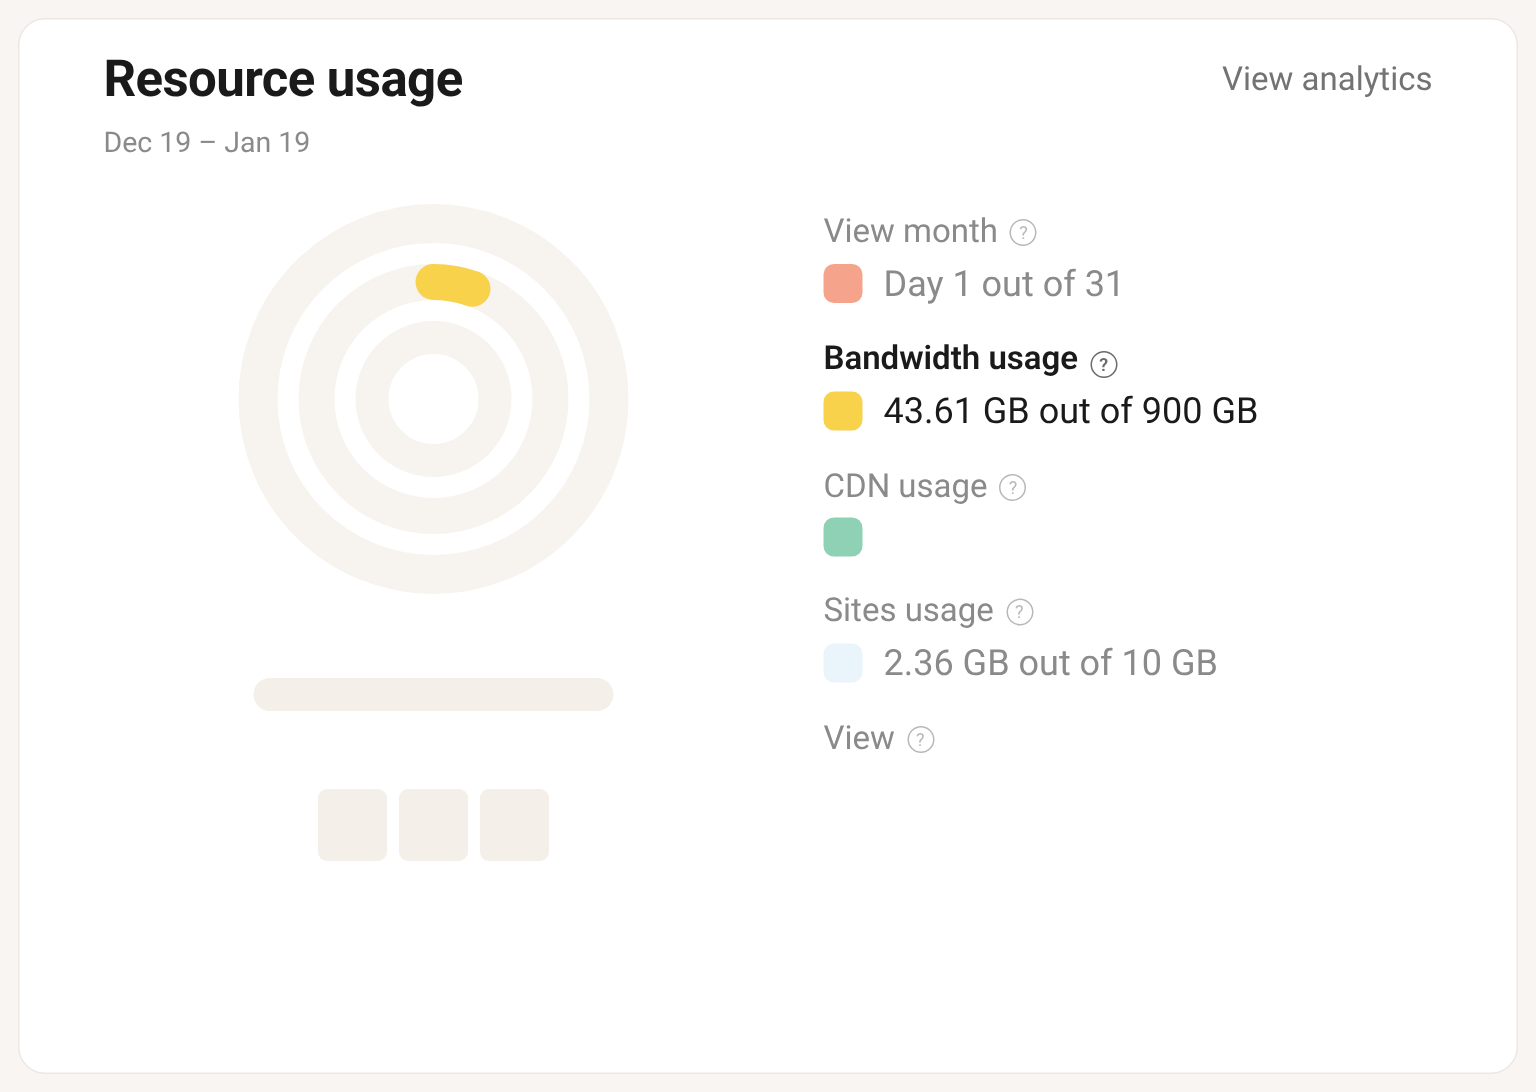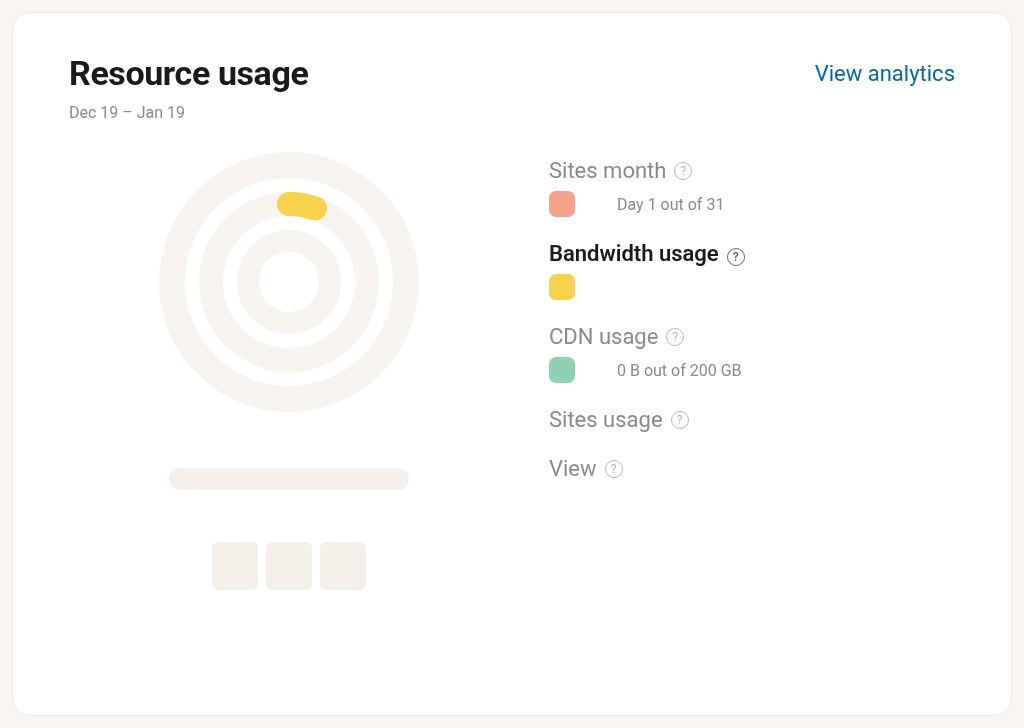--- a/index.html
+++ b/index.html
@@ -9,43 +9,43 @@
     width: 1024px;
     height: 728px;
     padding: 12px;
   }
   .card {
     background: #ffffff;
     border: 1px solid #eee7e1;
     border-radius: 18px;
     width: 100%;
     height: 100%;
-    padding: 40px 56px 40px 56px;
+    padding: 20px 56px 40px 56px;
     position: relative;
   }
   .header-row {
     display: flex;
     justify-content: space-between;
     align-items: center;
     margin-bottom: 10px;
   }
   .title {
     font-size: 34px;
     font-weight: 700;
     color: #1a1a1a;
     letter-spacing: -0.4px;
   }
   .view-analytics {
     font-size: 22px;
-    color: #0369a1;
+    color: #737373;
     cursor: pointer;
     font-weight: 400;
   }
   .date-range {
-    font-size: 16px;
+    font-size: 19px;
     color: #8a8a8a;
     margin-bottom: 30px;
   }
   .content {
     display: flex;
     gap: 40px;
   }
   .left-col {
     flex: 0 0 440px;
     display: flex;
@@ -129,23 +129,22 @@
     display: flex;
     align-items: center;
     gap: 14px;
   }
   .swatch {
     width: 26px; height: 26px;
     border-radius: 7px;
     flex-shrink: 0;
   }
   .metric-value {
-    font-size: 16px;
+    font-size: 24px;
     color: #8a8a8a;
-    margin-left: 28px;
   }
   .metric.active .metric-value {
     color: #1a1a1a;
   }
 </style>
 </head>
 <body>
 
 <div class="card">
 
@@ -176,54 +175,58 @@
         <div class="blk"></div>
         <div class="blk"></div>
         <div class="blk"></div>
       </div>
     </div>
 
     <div class="right-col">
 
       <div class="metric">
         <div class="metric-title">
-          <span>Sites month</span>
+          <span>View month</span>
           <span class="help">?</span>
         </div>
         <div class="metric-row">
           <span class="swatch" style="background:#f5a38b"></span>
           <span class="metric-value">Day 1 out of 31</span>
         </div>
       </div>
 
       <div class="metric active">
         <div class="metric-title">
           <span>Bandwidth usage</span>
           <span class="help">?</span>
         </div>
         <div class="metric-row">
           <span class="swatch" style="background:#f8d24a"></span>
+          <span class="metric-value">43.61 GB out of 900 GB</span>
         </div>
       </div>
 
       <div class="metric">
         <div class="metric-title">
           <span>CDN usage</span>
           <span class="help">?</span>
         </div>
         <div class="metric-row">
           <span class="swatch" style="background:#8fd1b4"></span>
-          <span class="metric-value">0 B out of 200 GB</span>
         </div>
       </div>
 
       <div class="metric">
         <div class="metric-title">
           <span>Sites usage</span>
           <span class="help">?</span>
+        </div>
+        <div class="metric-row">
+          <span class="swatch" style="background:#eaf4fb"></span>
+          <span class="metric-value">2.36 GB out of 10 GB</span>
         </div>
       </div>
 
       <div class="metric">
         <div class="metric-title">
           <span>View</span>
           <span class="help">?</span>
         </div>
       </div>
 

